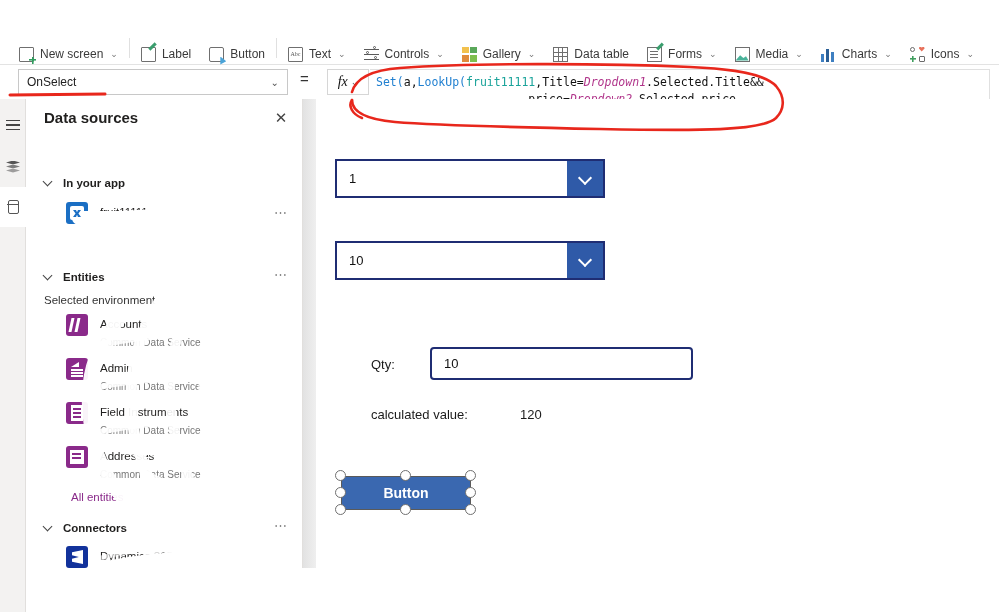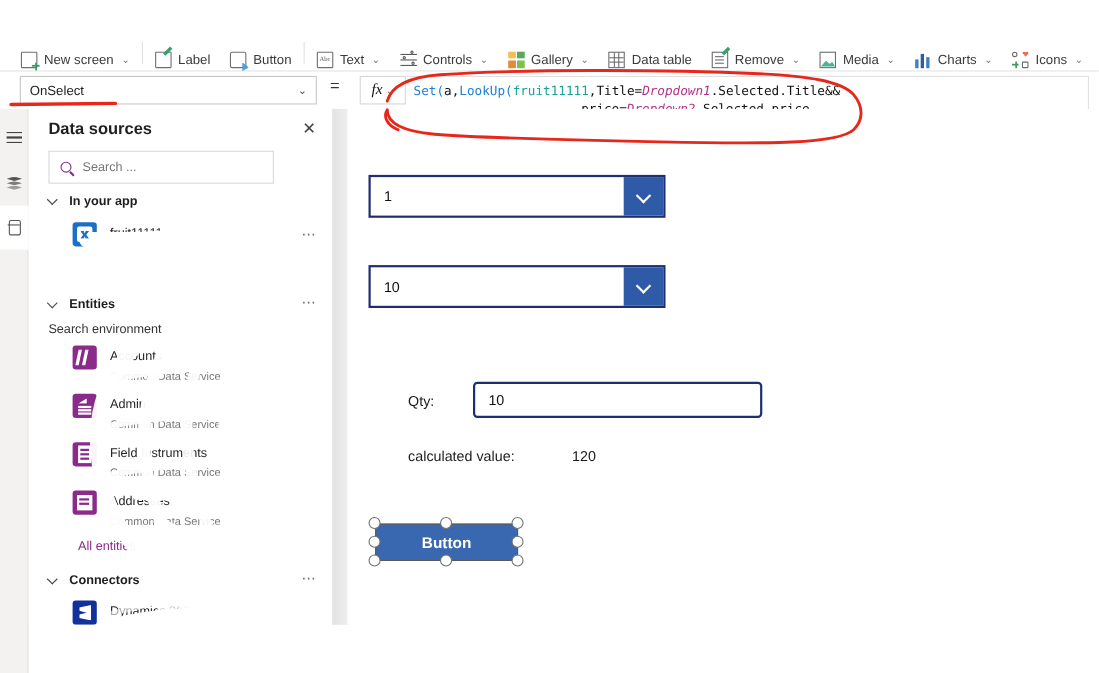--- a/index.html
+++ b/index.html
@@ -323,21 +323,21 @@
       <span class="cv">⌄</span>
     </div>
 
     <div class="rb">
       <span class="ico ico-datatable"></span>
       <span>Data table</span>
     </div>
 
     <div class="rb">
       <span class="ico ico-forms"></span>
-      <span>Remove</span>
+      <span>Forms</span>
       <span class="cv">⌄</span>
     </div>
 
     <div class="rb">
       <span class="ico ico-media"></span>
       <span>Media</span>
       <span class="cv">⌄</span>
     </div>
 
     <div class="rb">
@@ -415,45 +415,41 @@
     <div class="rail-btn sel" style="top:88px">
       <span class="rail-db"></span>
     </div>
   </div>
 
   <div class="panel">
 
     <div class="panel-title">Data sources</div>
     <div class="panel-close">✕</div>
 
-    <div class="search">
-      <span class="mag"></span>
-      <input placeholder="Search ..." style="">
-    </div>
 
     <div class="sect" style="top:78px">
       <span class="chev-d"></span>
       <span>In your app</span>
     </div>
 
     <div class="dsitem" style="top:103px">
       <span class="dsicon excel"></span>
       <span>
         <span class="dsname">fruit11111</span>
       </span>
     </div>
     <div class="ds-dots" style="top:106px">⋯</div>
 
     <div class="sect" style="top:172px">
       <span class="chev-d"></span>
       <span>Entities</span>
     </div>
     <div class="sect-dots" style="top:168px">⋯</div>
 
-    <div style="position:absolute;left:18px;top:195px;font-size:11.5px;color:#333">Search environment</div>
+    <div style="position:absolute;left:18px;top:195px;font-size:11.5px;color:#333">Selected environment</div>
 
     <div class="entity" style="top:215px">
       <span class="enticon e1">
           <b></b>
           <b></b>
         </span>
       <span>
         <span class="dsname">Accounts</span><br>
         <span class="dssub">Common Data Service</span>
       </span>

